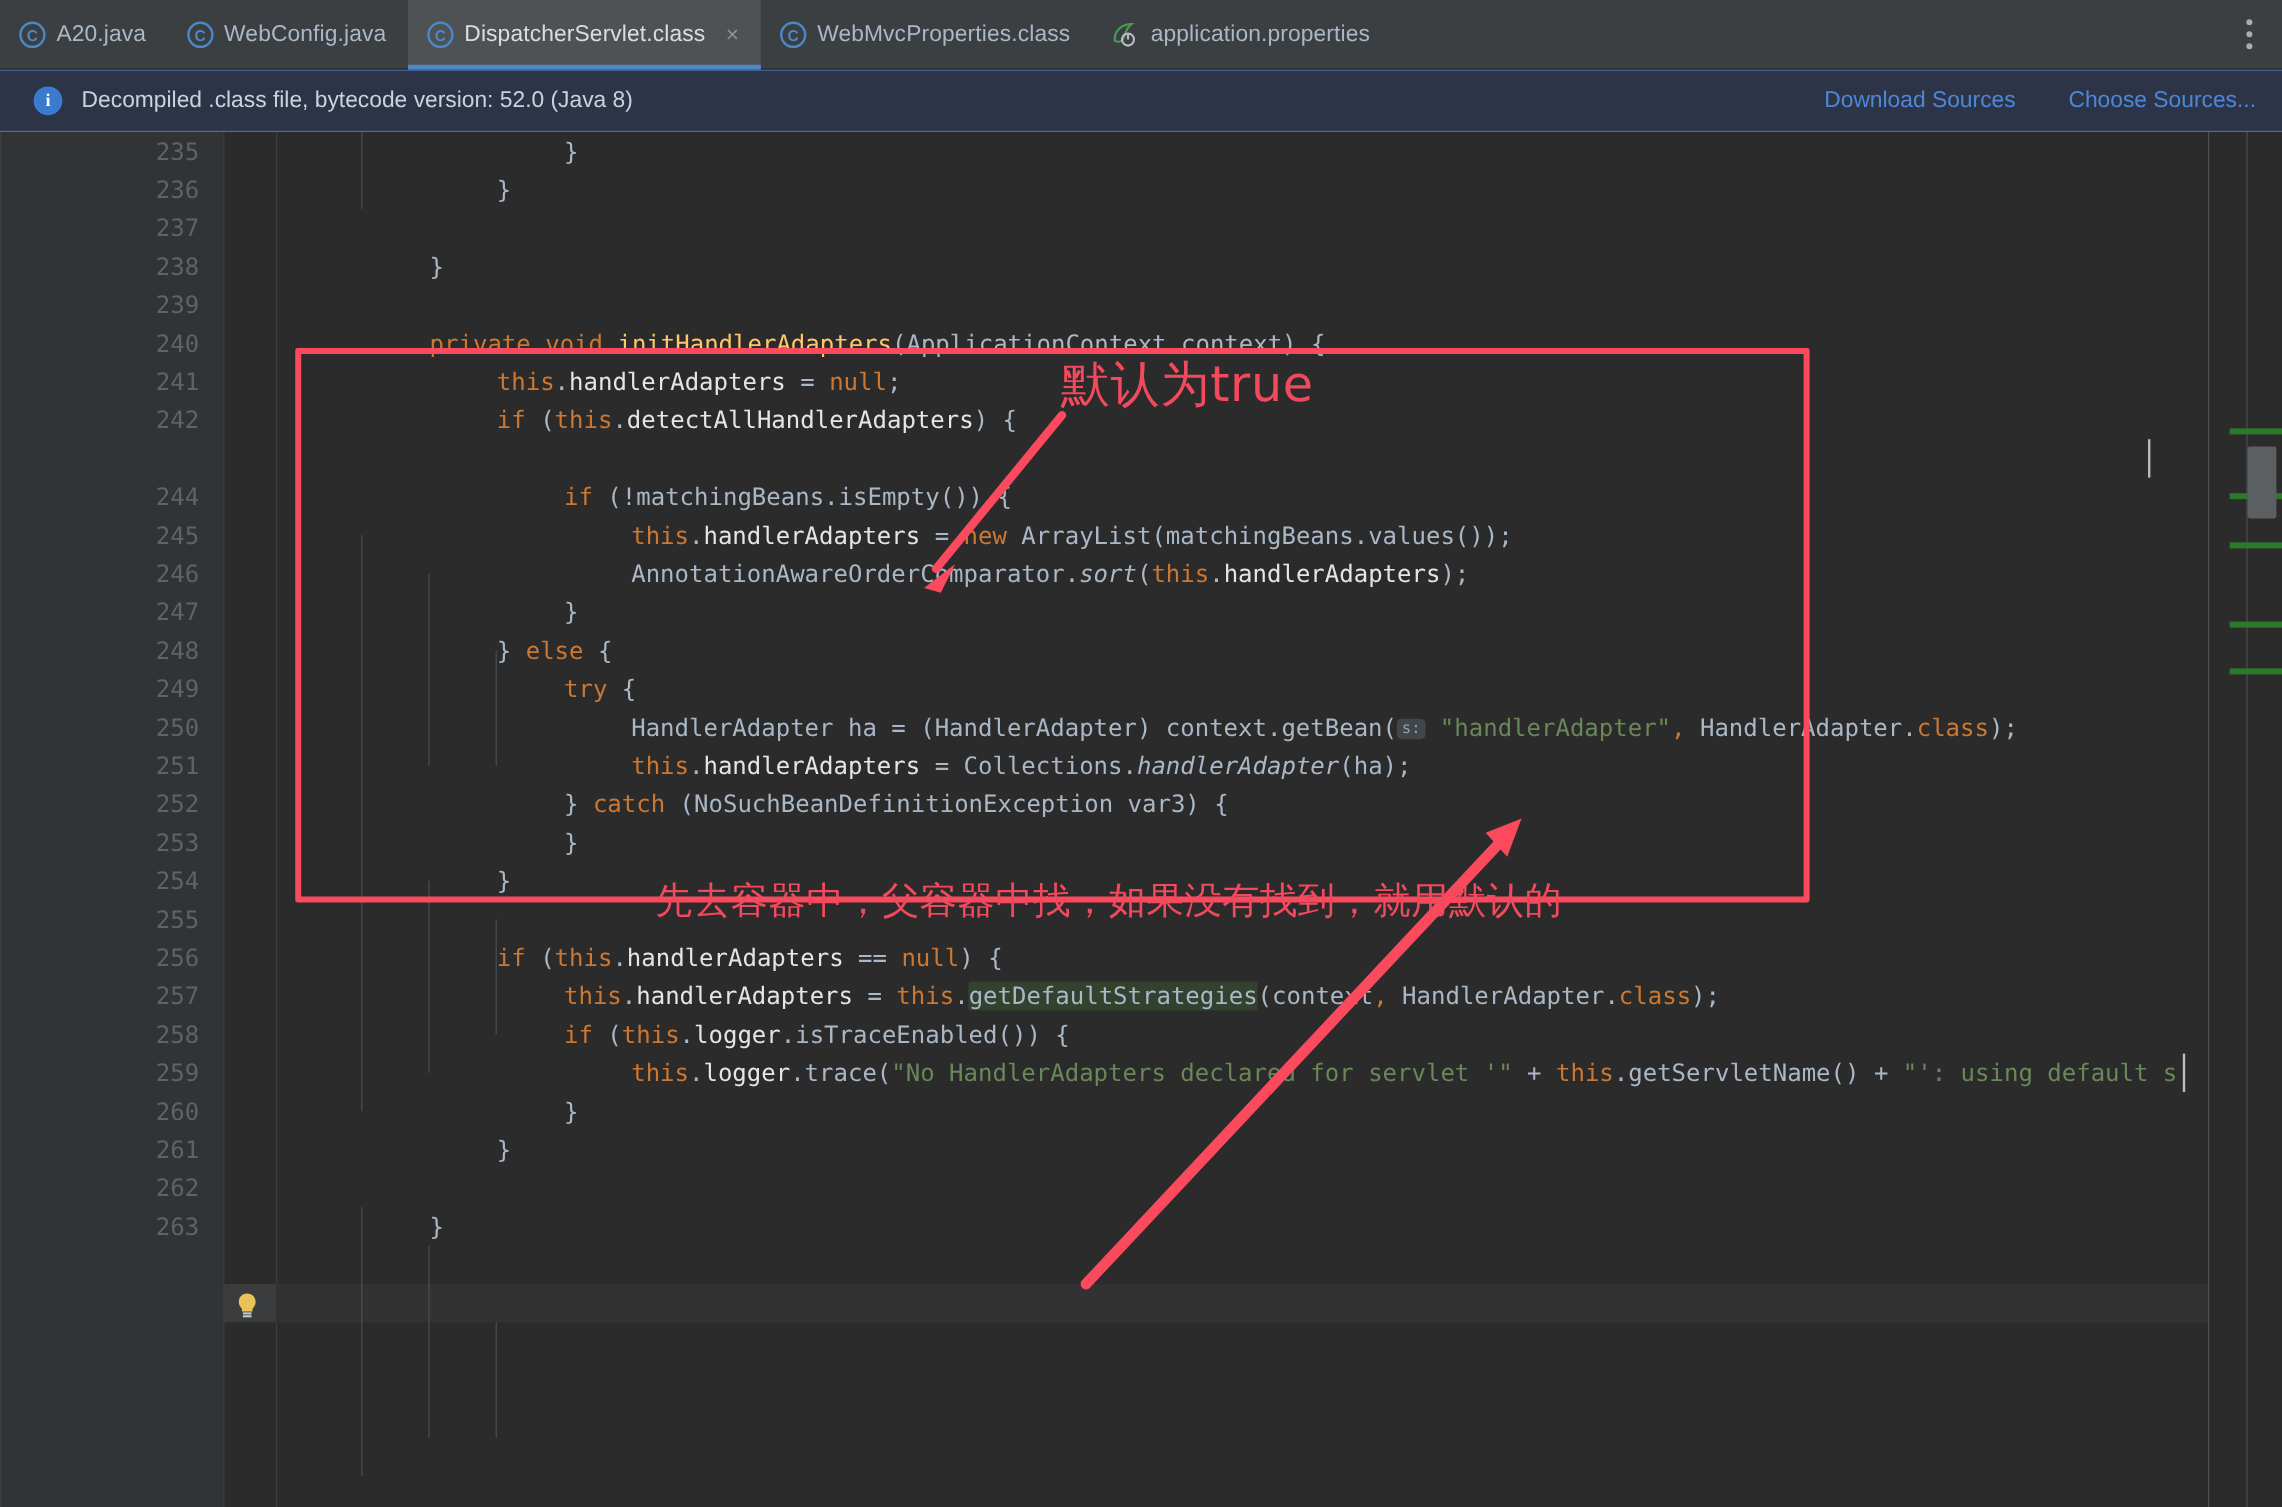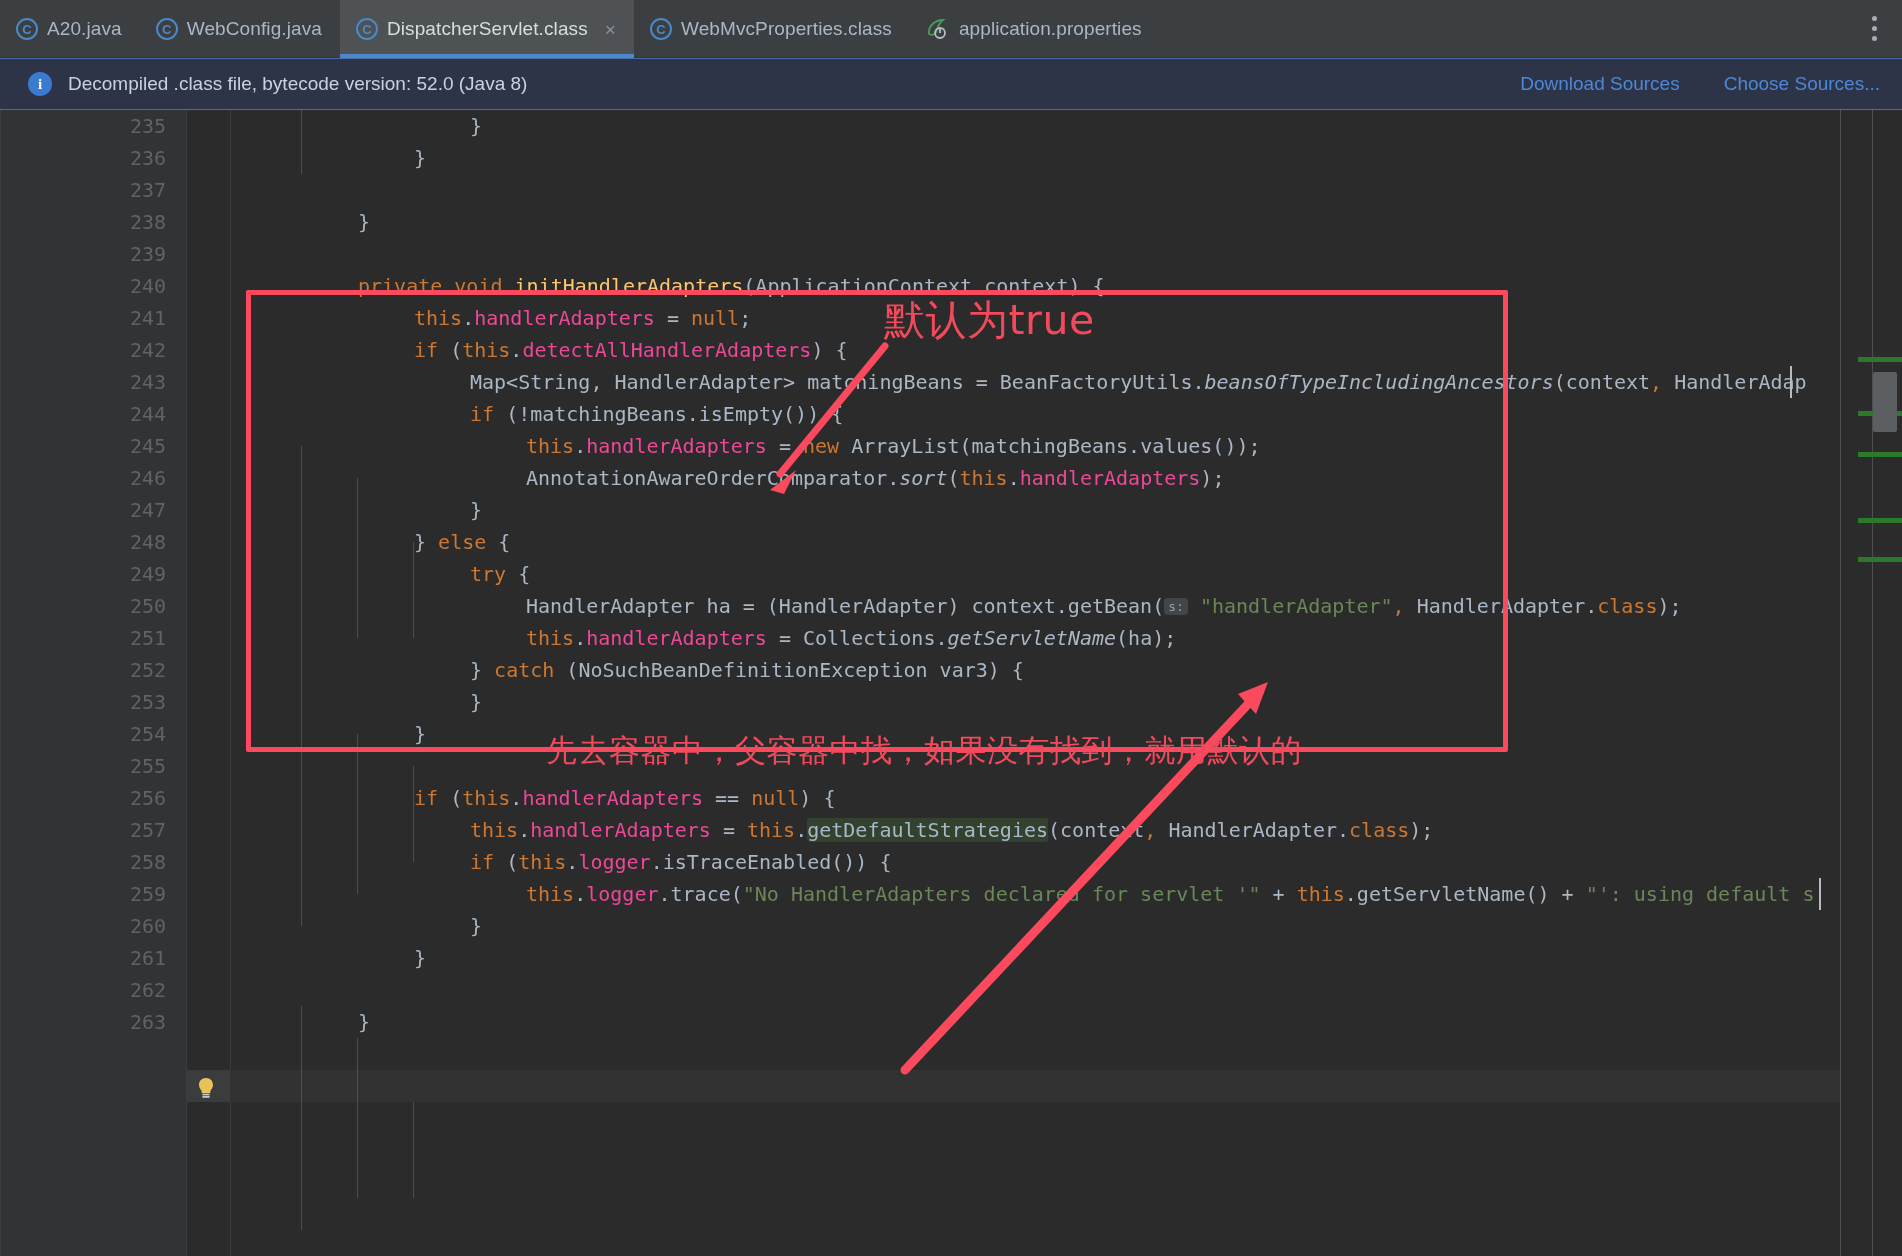--- a/index.html
+++ b/index.html
@@ -176,21 +176,21 @@
   .codetext {
     position: absolute;
     left: 246px;
     color: #a9b7c6;
     font-family: "DejaVu Sans Mono", monospace;
     font-size: 20px;
     white-space: pre;
   }
   .kw      { color: #cc7832; }
   .fn      { color: #ffc66d; }
-  .field   { color: #ec4899; }
+  .field   { color: #e5e5e5; }
   .str     { color: #6a8759; }
   .ital    { font-style: italic; }
   .brace   { color: #a9b7c6; }
 
   
   .iguide {
     position: absolute;
     width: 1px;
     background: #4b4f52;
   }
@@ -395,24 +395,20 @@
       <div class="line" style="top:192px;">
         <span class="lineno">241</span>
         <span class="codetext" style="left:414px;"><span class="kw">this</span>.<span class="field">handlerAdapters</span> = <span class="kw">null</span>;</span>
       </div>
 
       <div class="line" style="top:224px;">
         <span class="lineno">242</span>
         <span class="codetext" style="left:414px;"><span class="kw">if </span>(<span class="kw">this</span>.<span class="field">detectAllHandlerAdapters</span>) {</span>
       </div>
 
-      <div class="line" style="top:256px;">
-        <span class="lineno">243</span>
-        <span class="codetext" style="left:470px;">Map&lt;String, HandlerAdapter&gt; matchingBeans = BeanFactoryUtils.<span class="ital">beansOfTypeIncludingAncestors</span>(context<span class="kw">,</span> HandlerAdap</span>
-      </div>
 
       <div class="line" style="top:288px;">
         <span class="lineno">244</span>
         <span class="codetext" style="left:470px;"><span class="kw">if </span>(!matchingBeans.isEmpty()) {</span>
       </div>
 
       <div class="line" style="top:320px;">
         <span class="lineno">245</span>
         <span class="codetext" style="left:526px;"><span class="kw">this</span>.<span class="field">handlerAdapters</span> = <span class="kw">new </span>ArrayList(matchingBeans.values());</span>
       </div>
@@ -437,21 +433,21 @@
         <span class="codetext" style="left:470px;"><span class="kw">try </span>{</span>
       </div>
 
       <div class="line" style="top:480px;">
         <span class="lineno">250</span>
         <span class="codetext" style="left:526px;">HandlerAdapter ha = (HandlerAdapter) context.getBean(<span class="phint">s:</span> <span class="str">"handlerAdapter"</span><span class="kw">,</span> HandlerAdapter.<span class="kw">class</span>);</span>
       </div>
 
       <div class="line" style="top:512px;">
         <span class="lineno">251</span>
-        <span class="codetext" style="left:526px;"><span class="kw">this</span>.<span class="field">handlerAdapters</span> = Collections.<span class="ital">getServletName</span>(ha);</span>
+        <span class="codetext" style="left:526px;"><span class="kw">this</span>.<span class="field">handlerAdapters</span> = Collections.<span class="ital">handlerAdapter</span>(ha);</span>
       </div>
 
       <div class="line" style="top:544px;">
         <span class="lineno">252</span>
         <span class="codetext" style="left:470px;">} <span class="kw">catch </span>(NoSuchBeanDefinitionException var3) {</span>
       </div>
 
       <div class="line" style="top:576px;">
         <span class="lineno">253</span>
         <span class="codetext" style="left:470px;"><span class="brace">}</span></span>

